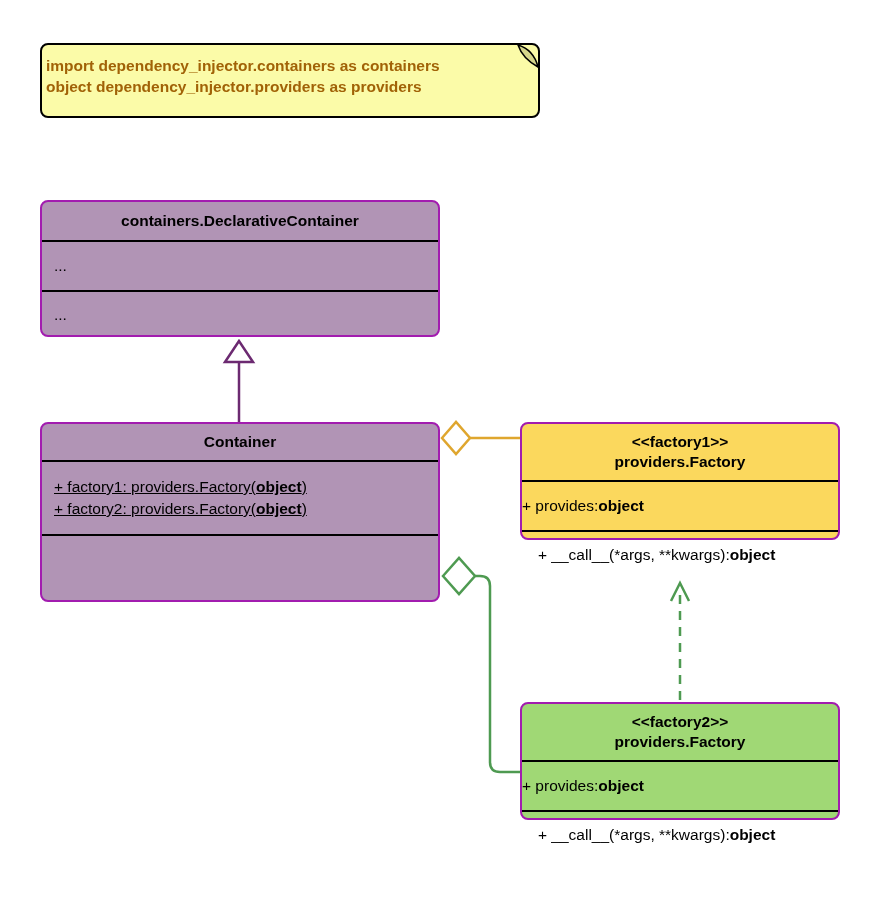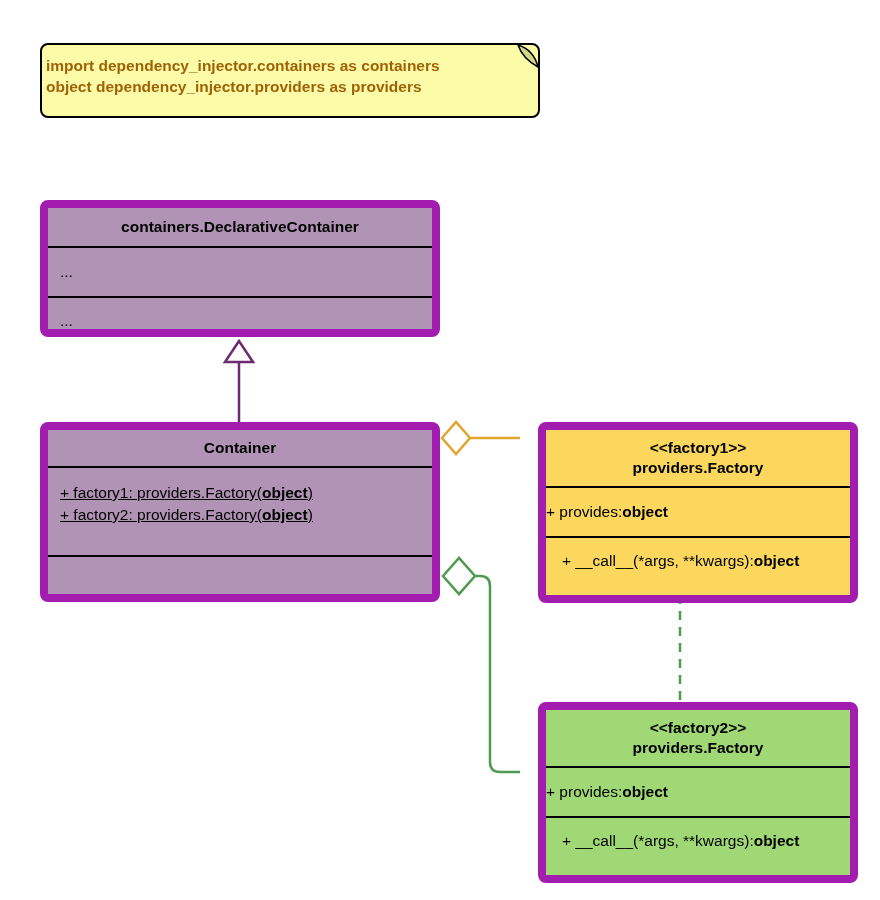--- a/index.html
+++ b/index.html
@@ -17,46 +17,46 @@
     box-sizing:border-box;border:2px solid #000;border-radius:8px;
     background:#FBFBA8;
     padding:10px 6px 0 4px;
     font-weight:700;font-size:15.5px;line-height:21px;color:#a16207;
   }
   .note-fold{position:absolute;left:516px;top:44px;width:26px;height:26px;}
 
   
   .uml{
     position:absolute;box-sizing:border-box;
-    border:8px solid #a21caf;border-radius:8px;
+    border:2px solid #a21caf;border-radius:8px;
     color:#000;font-size:15.5px;
   }
   .uml .sect{box-sizing:border-box;}
   .uml .sect + .sect{border-top:2px solid #000;}
   .uml .title{
     display:flex;flex-direction:column;align-items:center;justify-content:center;
     font-weight:700;text-align:center;line-height:20px;
   }
   .uml .row{display:flex;align-items:center;padding-left:12px;}
   .purple{background:#B194B5;}
   .yellow{background:#FBD85D;}
   .green{background:#A0D875;}
 
   .box-declarative{left:40px;top:200px;width:400px;height:137px;}
   .box-declarative .title{height:38px;}
   .box-declarative .r1{height:50px;}
   .box-declarative .r2{height:47px;}
 
   .box-container{left:40px;top:422px;width:400px;height:180px;}
   .box-container .title{height:36px;}
-  .box-container .attrs{height:89px;padding:14px 0 0 12px;line-height:22px;}
+  .box-container .attrs{height:74px;padding:14px 0 0 12px;line-height:22px;}
   .box-container .attrs .attr{text-decoration:underline;}
   .box-container .empty{height:51px;}
 
-  .box-factory{width:320px;height:181px;margin-left:18px;}
+  .box-factory{width:320px;height:118px;}
   .box-factory .title{height:56px;}
   .box-factory .ra{height:50px;padding-left:0;}
   .box-factory .rb{height:48px;padding-left:16px;}
   .box-factory1{left:520px;top:422px;}
   .box-factory2{left:520px;top:702px;}
 
   .b{font-weight:700;}
 </style>
 </head>
 <body>

